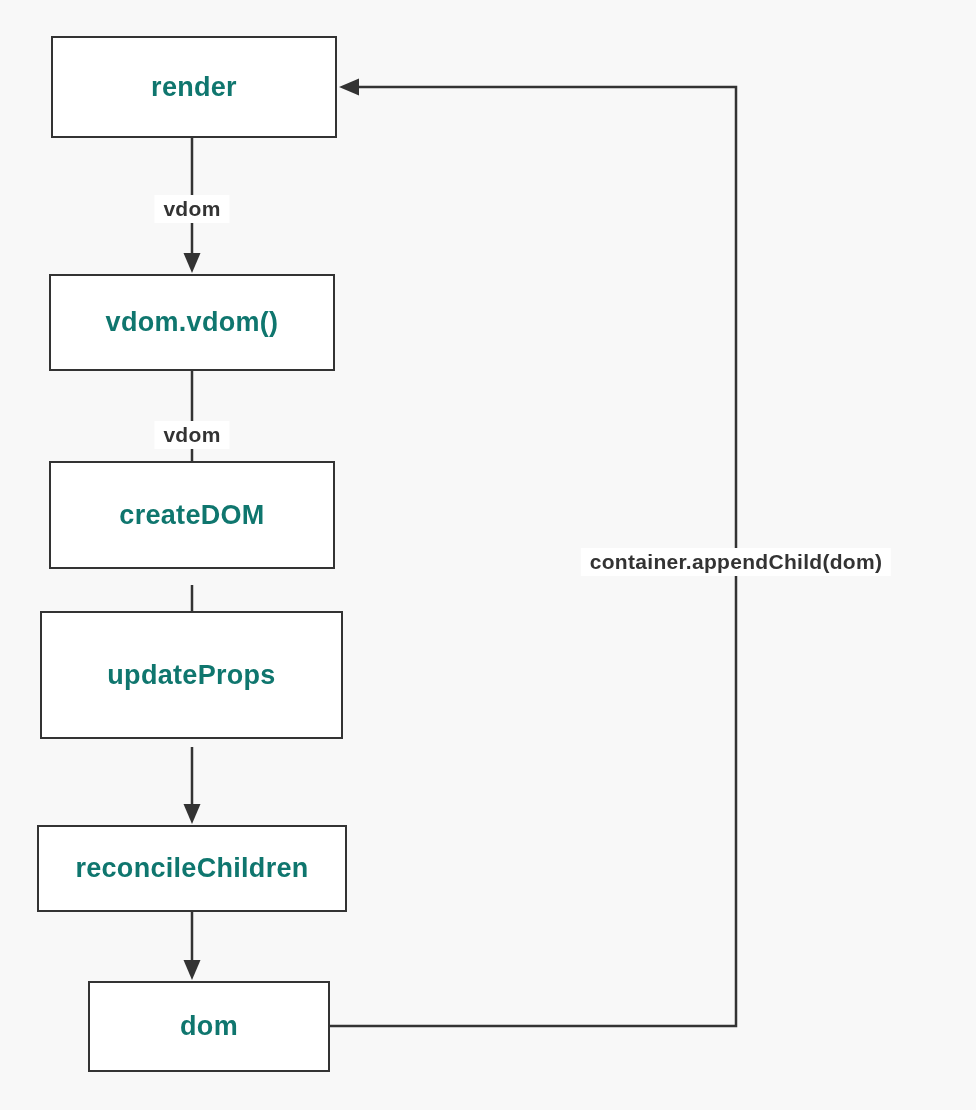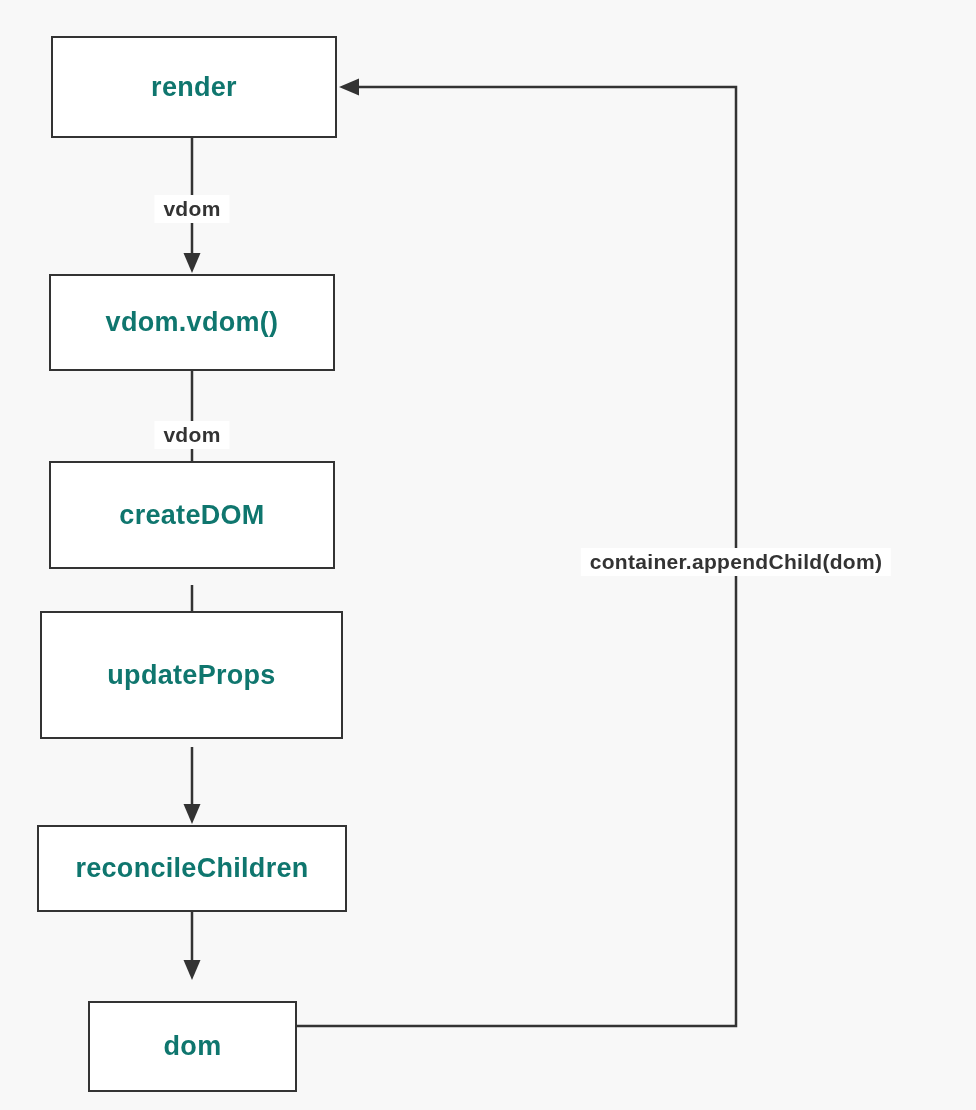--- a/index.html
+++ b/index.html
@@ -23,21 +23,21 @@
     font-size: 27px;
     letter-spacing: 0.3px;
     color: #0f766e;
     white-space: nowrap;
   }
   .node-render            { left: 51px; top: 36px;  width: 286px; height: 102px; }
   .node-vdom-type         { left: 49px; top: 274px; width: 286px; height: 97px; }
   .node-create-dom        { left: 49px; top: 461px; width: 286px; height: 108px; }
   .node-update-props      { left: 40px; top: 611px; width: 303px; height: 128px; }
   .node-reconcile-children{ left: 37px; top: 825px; width: 310px; height: 87px; }
-  .node-dom               { left: 88px; top: 981px; width: 209px; height: 91px; margin-top: 20px; }
+  .node-dom               { left: 88px; top: 981px; width: 242px; height: 91px; }
   .edge-label {
     position: absolute;
     transform: translate(-50%, -50%);
     background: #ffffff;
     padding: 2px 9px;
     font-weight: bold;
     font-size: 21px;
     letter-spacing: 0.3px;
     color: #333333;
     white-space: nowrap;

